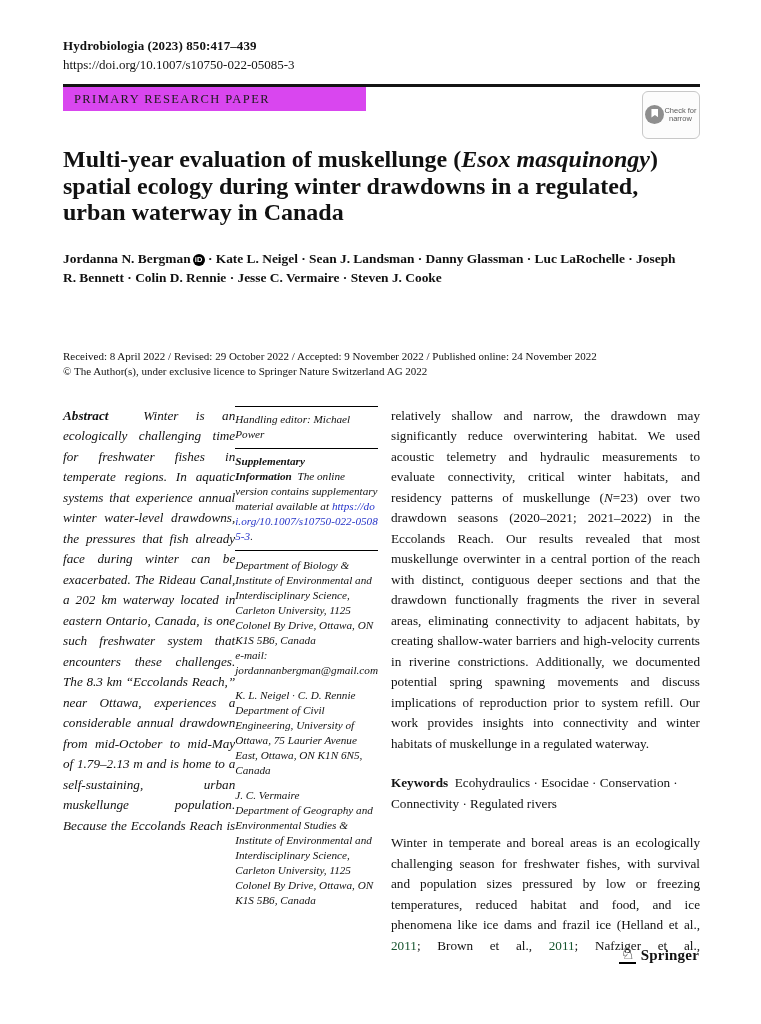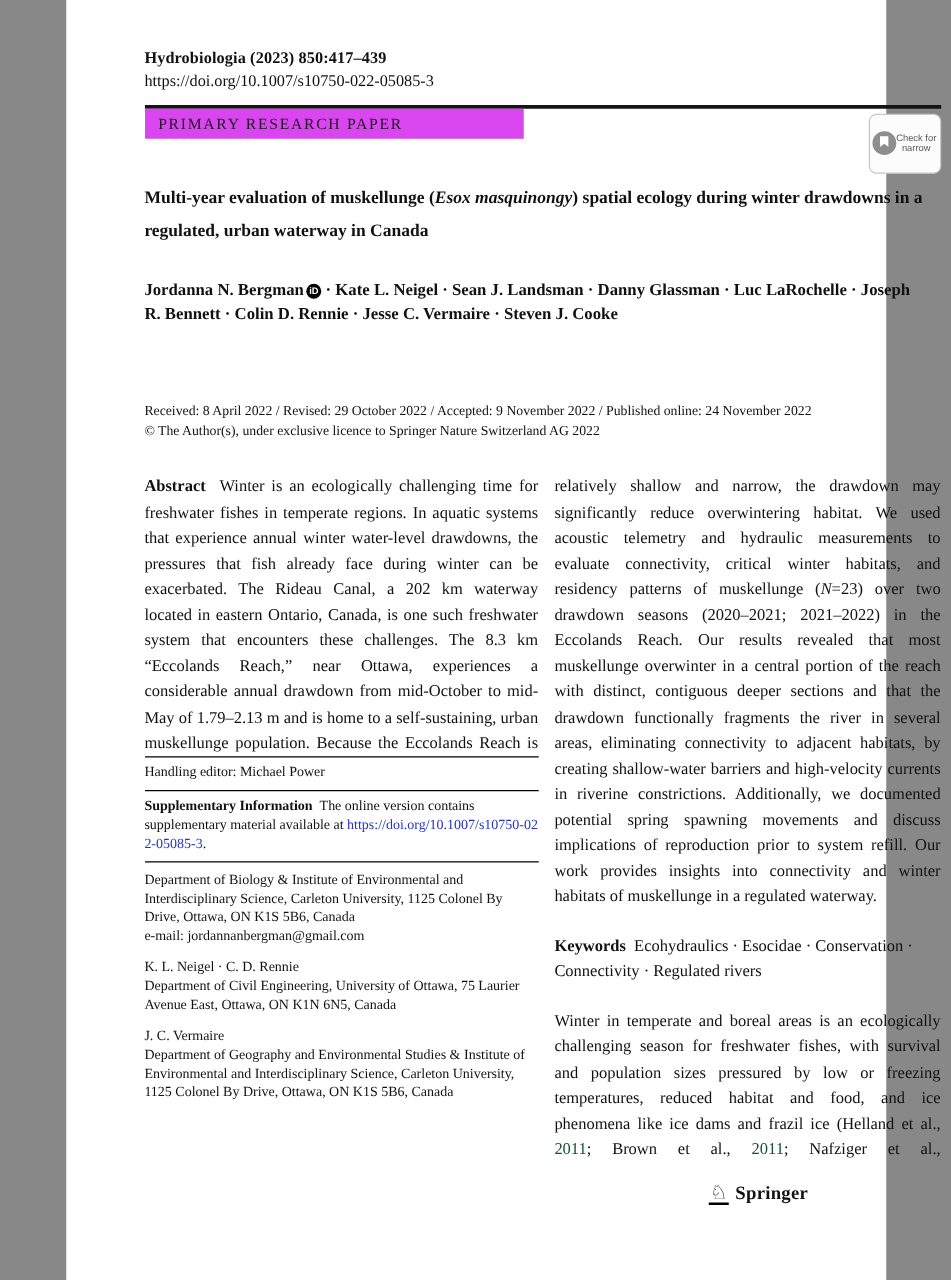--- a/index.html
+++ b/index.html
@@ -1,18 +1,18 @@
 <!DOCTYPE html>
 <html><head>
 <meta charset="utf-8">
 <style>
   * { margin:0; padding:0; box-sizing:border-box; }
   html,body { background:#888; }
   .page {
-    width:656px; height:1024px; margin:0 auto; position:relative;
+    width:761px; height:1024px; margin:0 auto; position:relative;
     background:#ffffff; font-family:"Liberation Serif","DejaVu Serif",serif; color:#111;
   }
   .content { position:absolute; left:63px; top:38px; width:637px; }
 
   
   .cite-line { font-size:13px; font-weight:bold; letter-spacing:.1px; }
   .doi-line  { font-size:13px; margin-top:3px; }
   .top-rule  { height:3px; background:#141414; margin-top:11px; }
   .type-box  {
     width:303px; background:#d946ef; margin-top:0;
@@ -29,36 +29,36 @@
   .cb-circle {
     width:19px; height:19px; border-radius:50%; background:#8e8e8e; position:relative; margin-bottom:2px;
   }
   .cb-circle::after {
     content:""; position:absolute; left:6px; top:4px; width:7px; height:9px;
     background:#fff; clip-path:polygon(0 0,100% 0,100% 100%,50% 72%,0 100%);
   }
   .cb-text { font-size:7.5px; line-height:8.5px; color:#5a5a5a; text-align:center; }
 
   
-  .title { margin-top:35px; font-size:14px; font-weight:bold; line-height:26.5px; width:630px;font-family:Liberation Serif, serif; }
+  .title { margin-top:35px; font-size:24px; font-weight:bold; line-height:26.5px; width:630px;font-family:Liberation Serif, serif; }
   .authors { margin-top:23px; font-size:13.4px; font-weight:bold; line-height:19px; width:625px; }
   .orcid {
     display:inline-block; width:12px; height:12px; border-radius:50%;
     background:#000000; color:#fff; font-family:"Liberation Sans",sans-serif;
     font-size:7.5px; font-weight:bold; text-align:center; line-height:12px;
     vertical-align:1px; margin-left:2px; cursor:pointer;
   }
   .dot { font-weight:bold; }
 
   
   .dates { margin-top:62px; font-size:11px; line-height:15.5px; }
 
   
   .cols { margin-top:26px; display:flex; gap:13px; height:557px; }
-  .col-left  { width:315px; display:flex; flex-direction:column; justify-content:flex-start; }
+  .col-left  { width:315px; display:flex; flex-direction:row; justify-content:space-between;font-style:italic; }
   .col-right { width:309px; }
 
   .body-p { font-size:13.2px; line-height:20.5px; text-align:justify; }
   .cutoff { text-align-last:justify; }
   .bold { font-weight:bold; }
   .ital { font-style:italic; }
   .link { color:#2533c8; cursor:pointer; word-break:break-all; }
   .cite { color:#14532d; cursor:pointer; }
 
   .keywords { margin-top:19px; font-size:13.2px; line-height:20.5px; }

